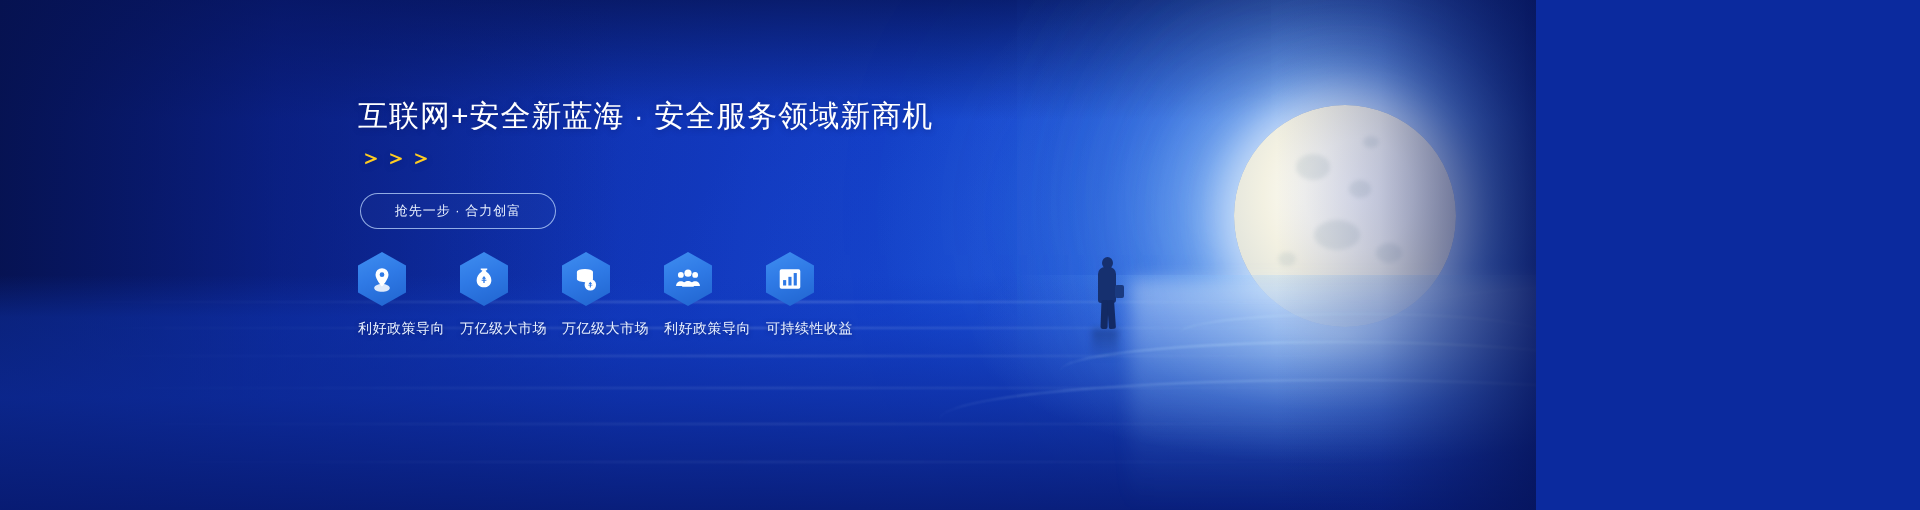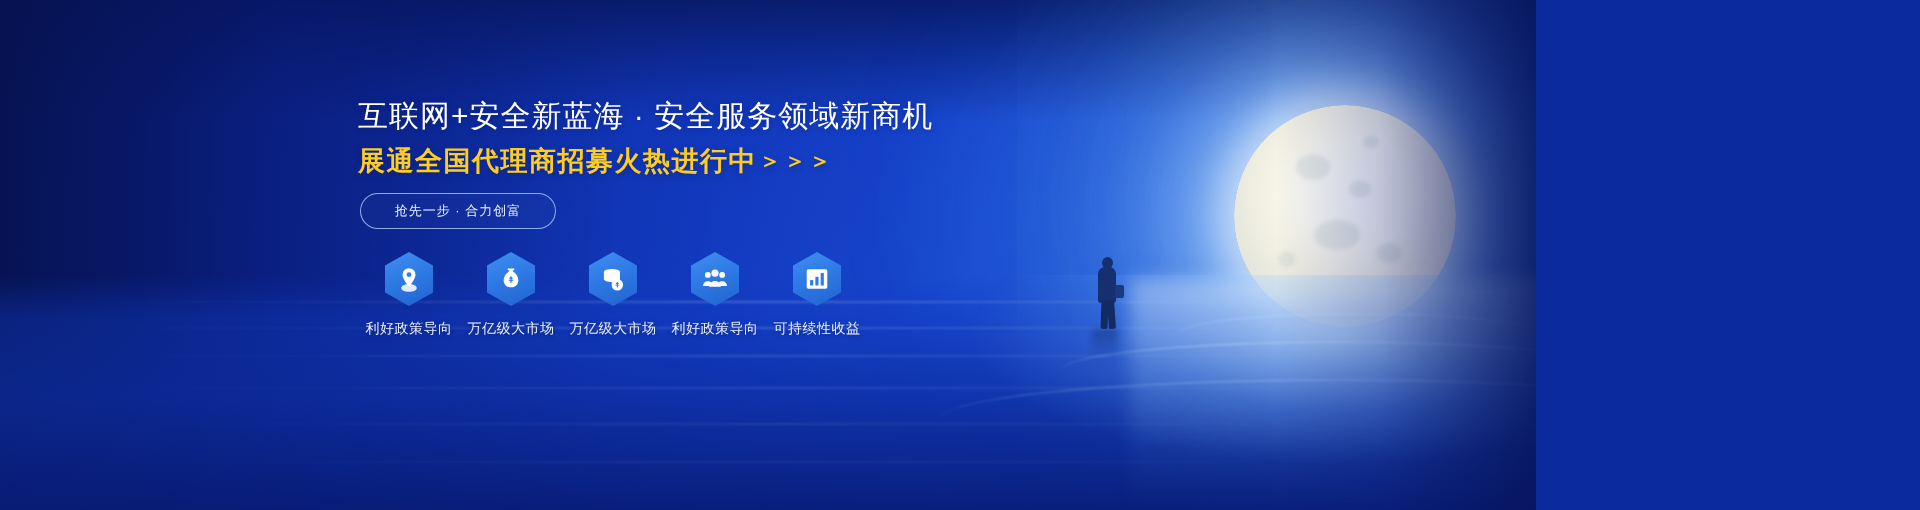--- a/index.html
+++ b/index.html
@@ -124,21 +124,21 @@
     border:1px solid rgba(190,216,255,0.75);
     display:flex; align-items:center; justify-content:center;
     color:#eaf2ff; font-size:13px; letter-spacing:1px;
     background:rgba(255,255,255,0.02);
   }
 
   .features{
     position:absolute; left:358px; top:252px;
     display:flex; align-items:flex-start; gap:0;
   }
-  .feature{ width:102px; display:flex; flex-direction:column; align-items:center; }
+  .feature{ width:102px; display:flex; flex-direction:column; align-items:flex-start; }
   .hexwrap{ width:48px; height:54px; position:relative; }
   .hex{
     width:48px; height:54px;
     background:linear-gradient(160deg,#3f8ef0 0%, #2f7ae6 45%, #2064cf 100%);
     clip-path:polygon(50% 0%, 100% 25%, 100% 75%, 50% 100%, 0% 75%, 0% 25%);
     display:flex; align-items:center; justify-content:center;
     box-shadow:0 3px 12px rgba(10,40,130,0.45);
   }
   .hex svg{ width:26px; height:26px; display:block; }
   .feature-label{
@@ -189,21 +189,20 @@
     <div class="fig-bag"></div>
     <div class="fig-leg-l"></div>
     <div class="fig-leg-r"></div>
   </div>
 
   <div class="content">
 
     <div class="headline">互联网+安全新蓝海 · 安全服务领域新商机</div>
 
     <div class="subline">
-      <span>展通全国代理商招募火热进行中</span>
       <span class="arrows">＞＞＞</span>
     </div>
 
     <div class="pill">
       <span>抢先一步 · 合力创富</span>
     </div>
 
     <div class="features">
 
       <div class="feature">

